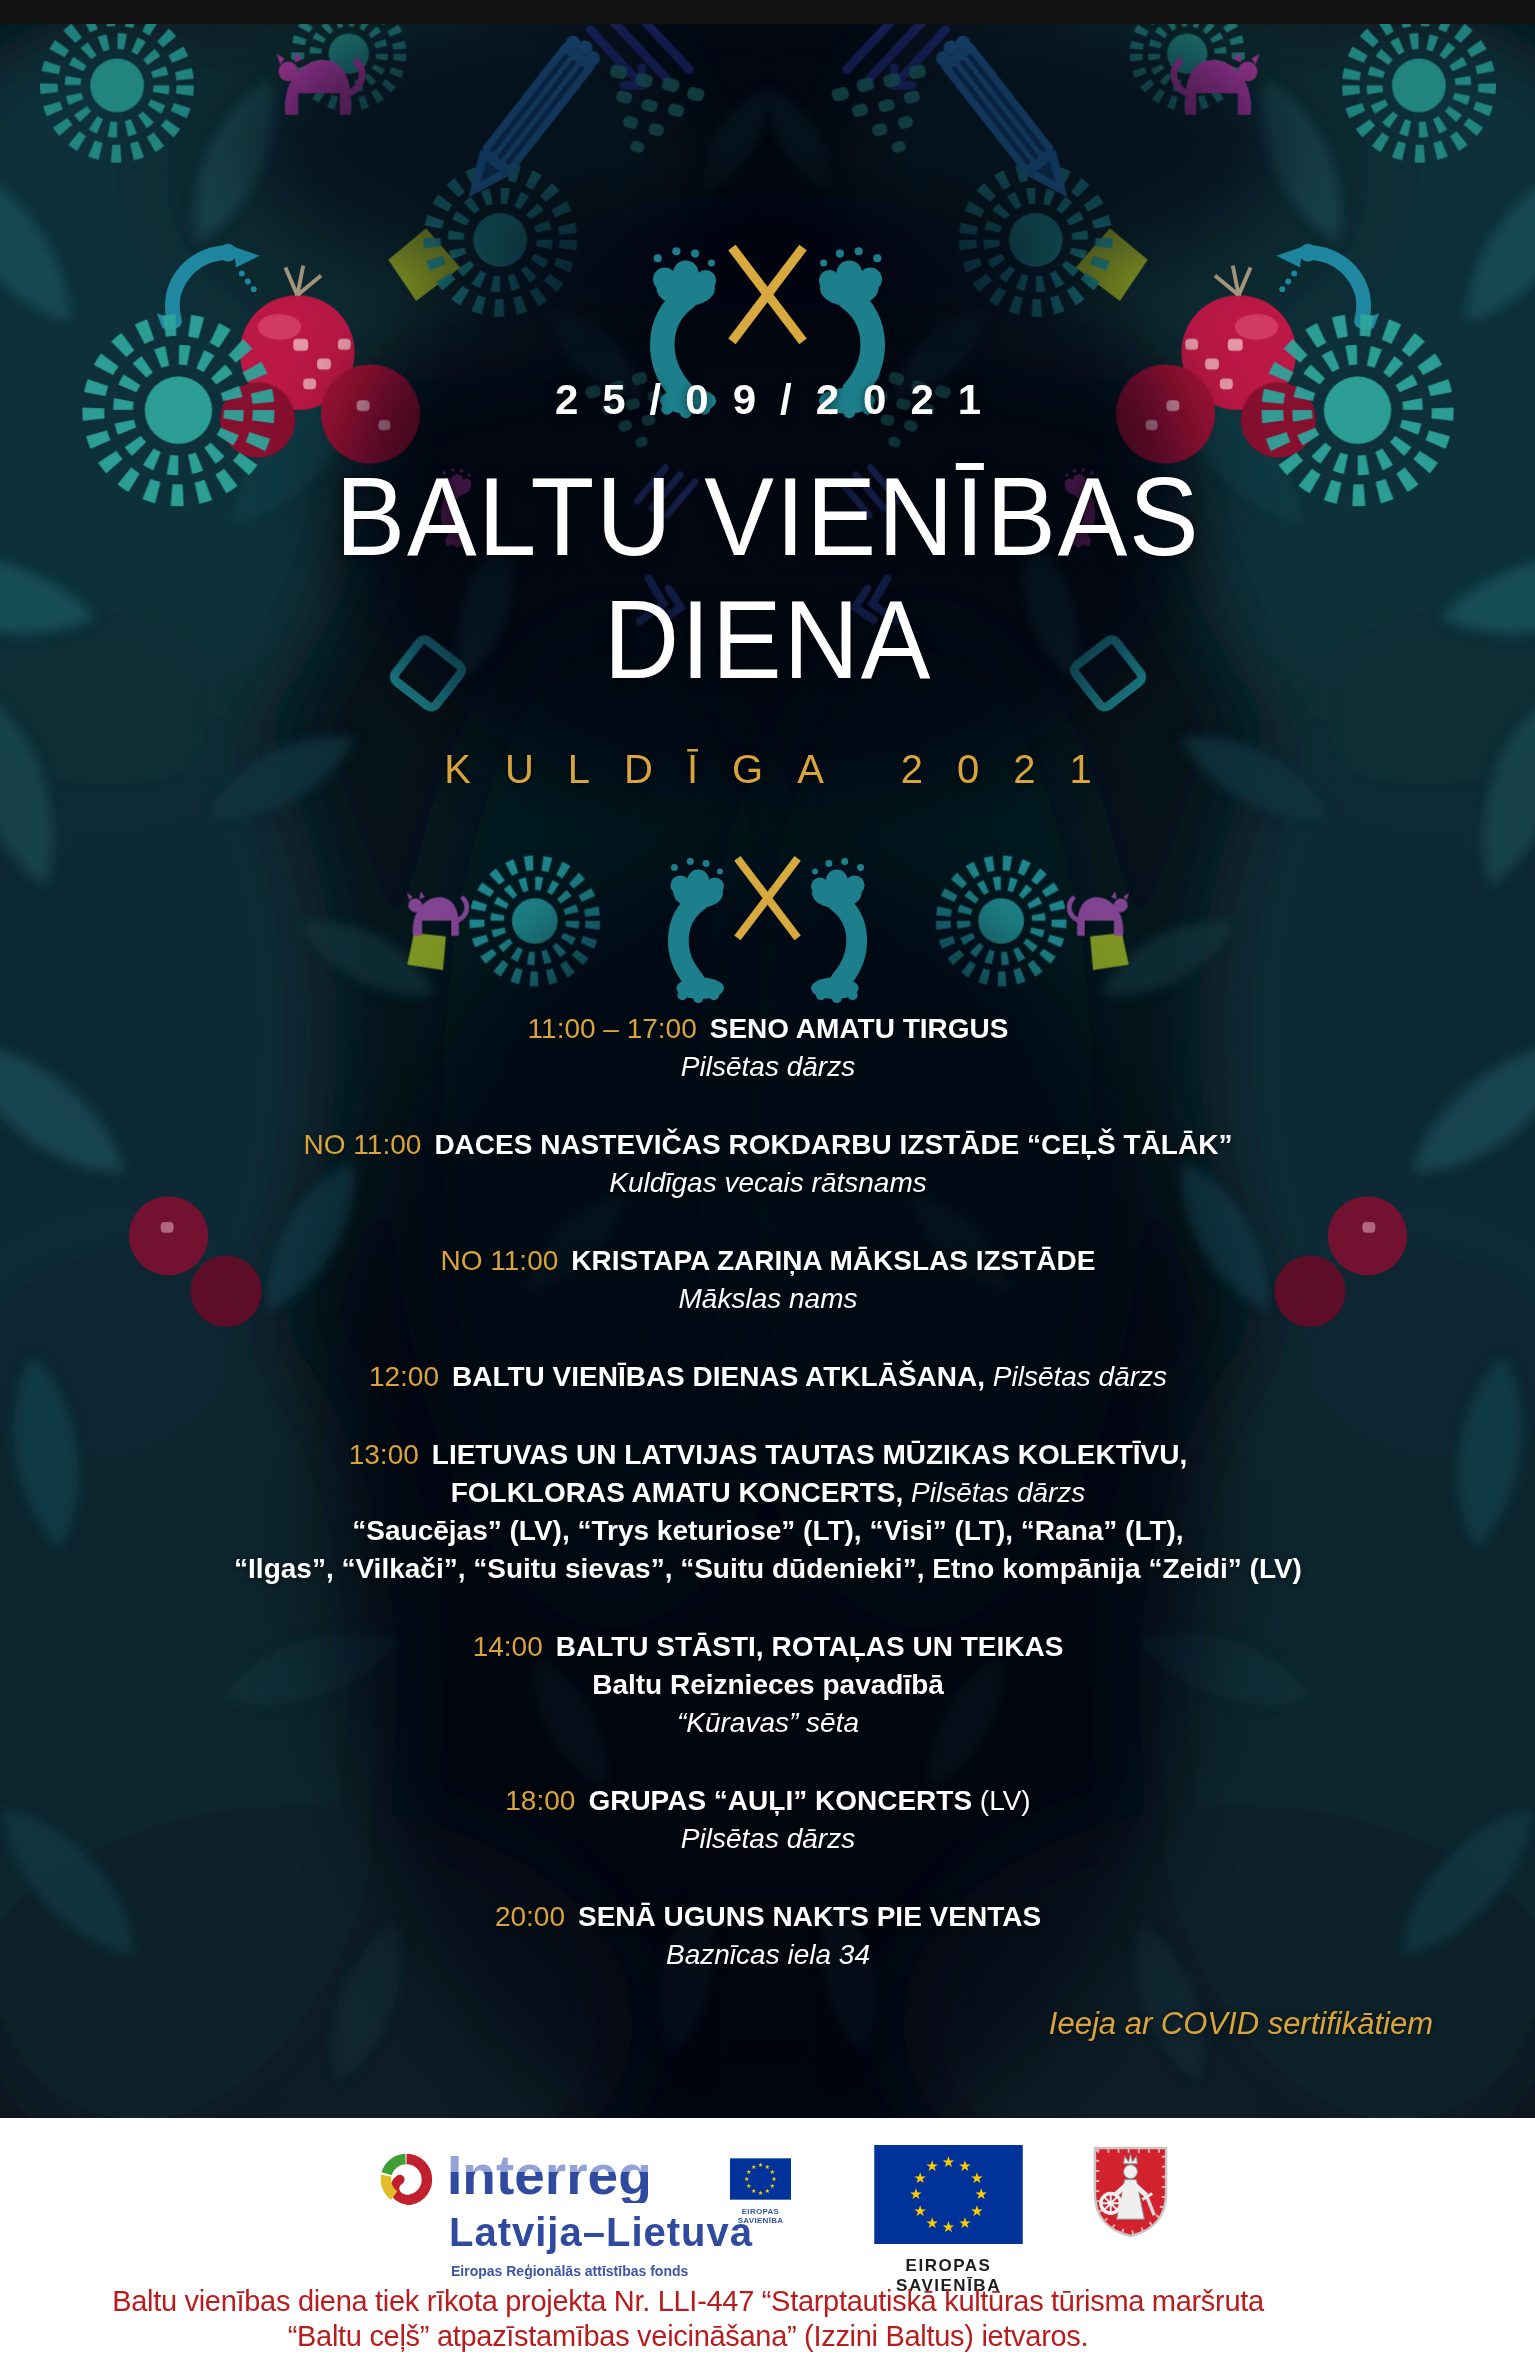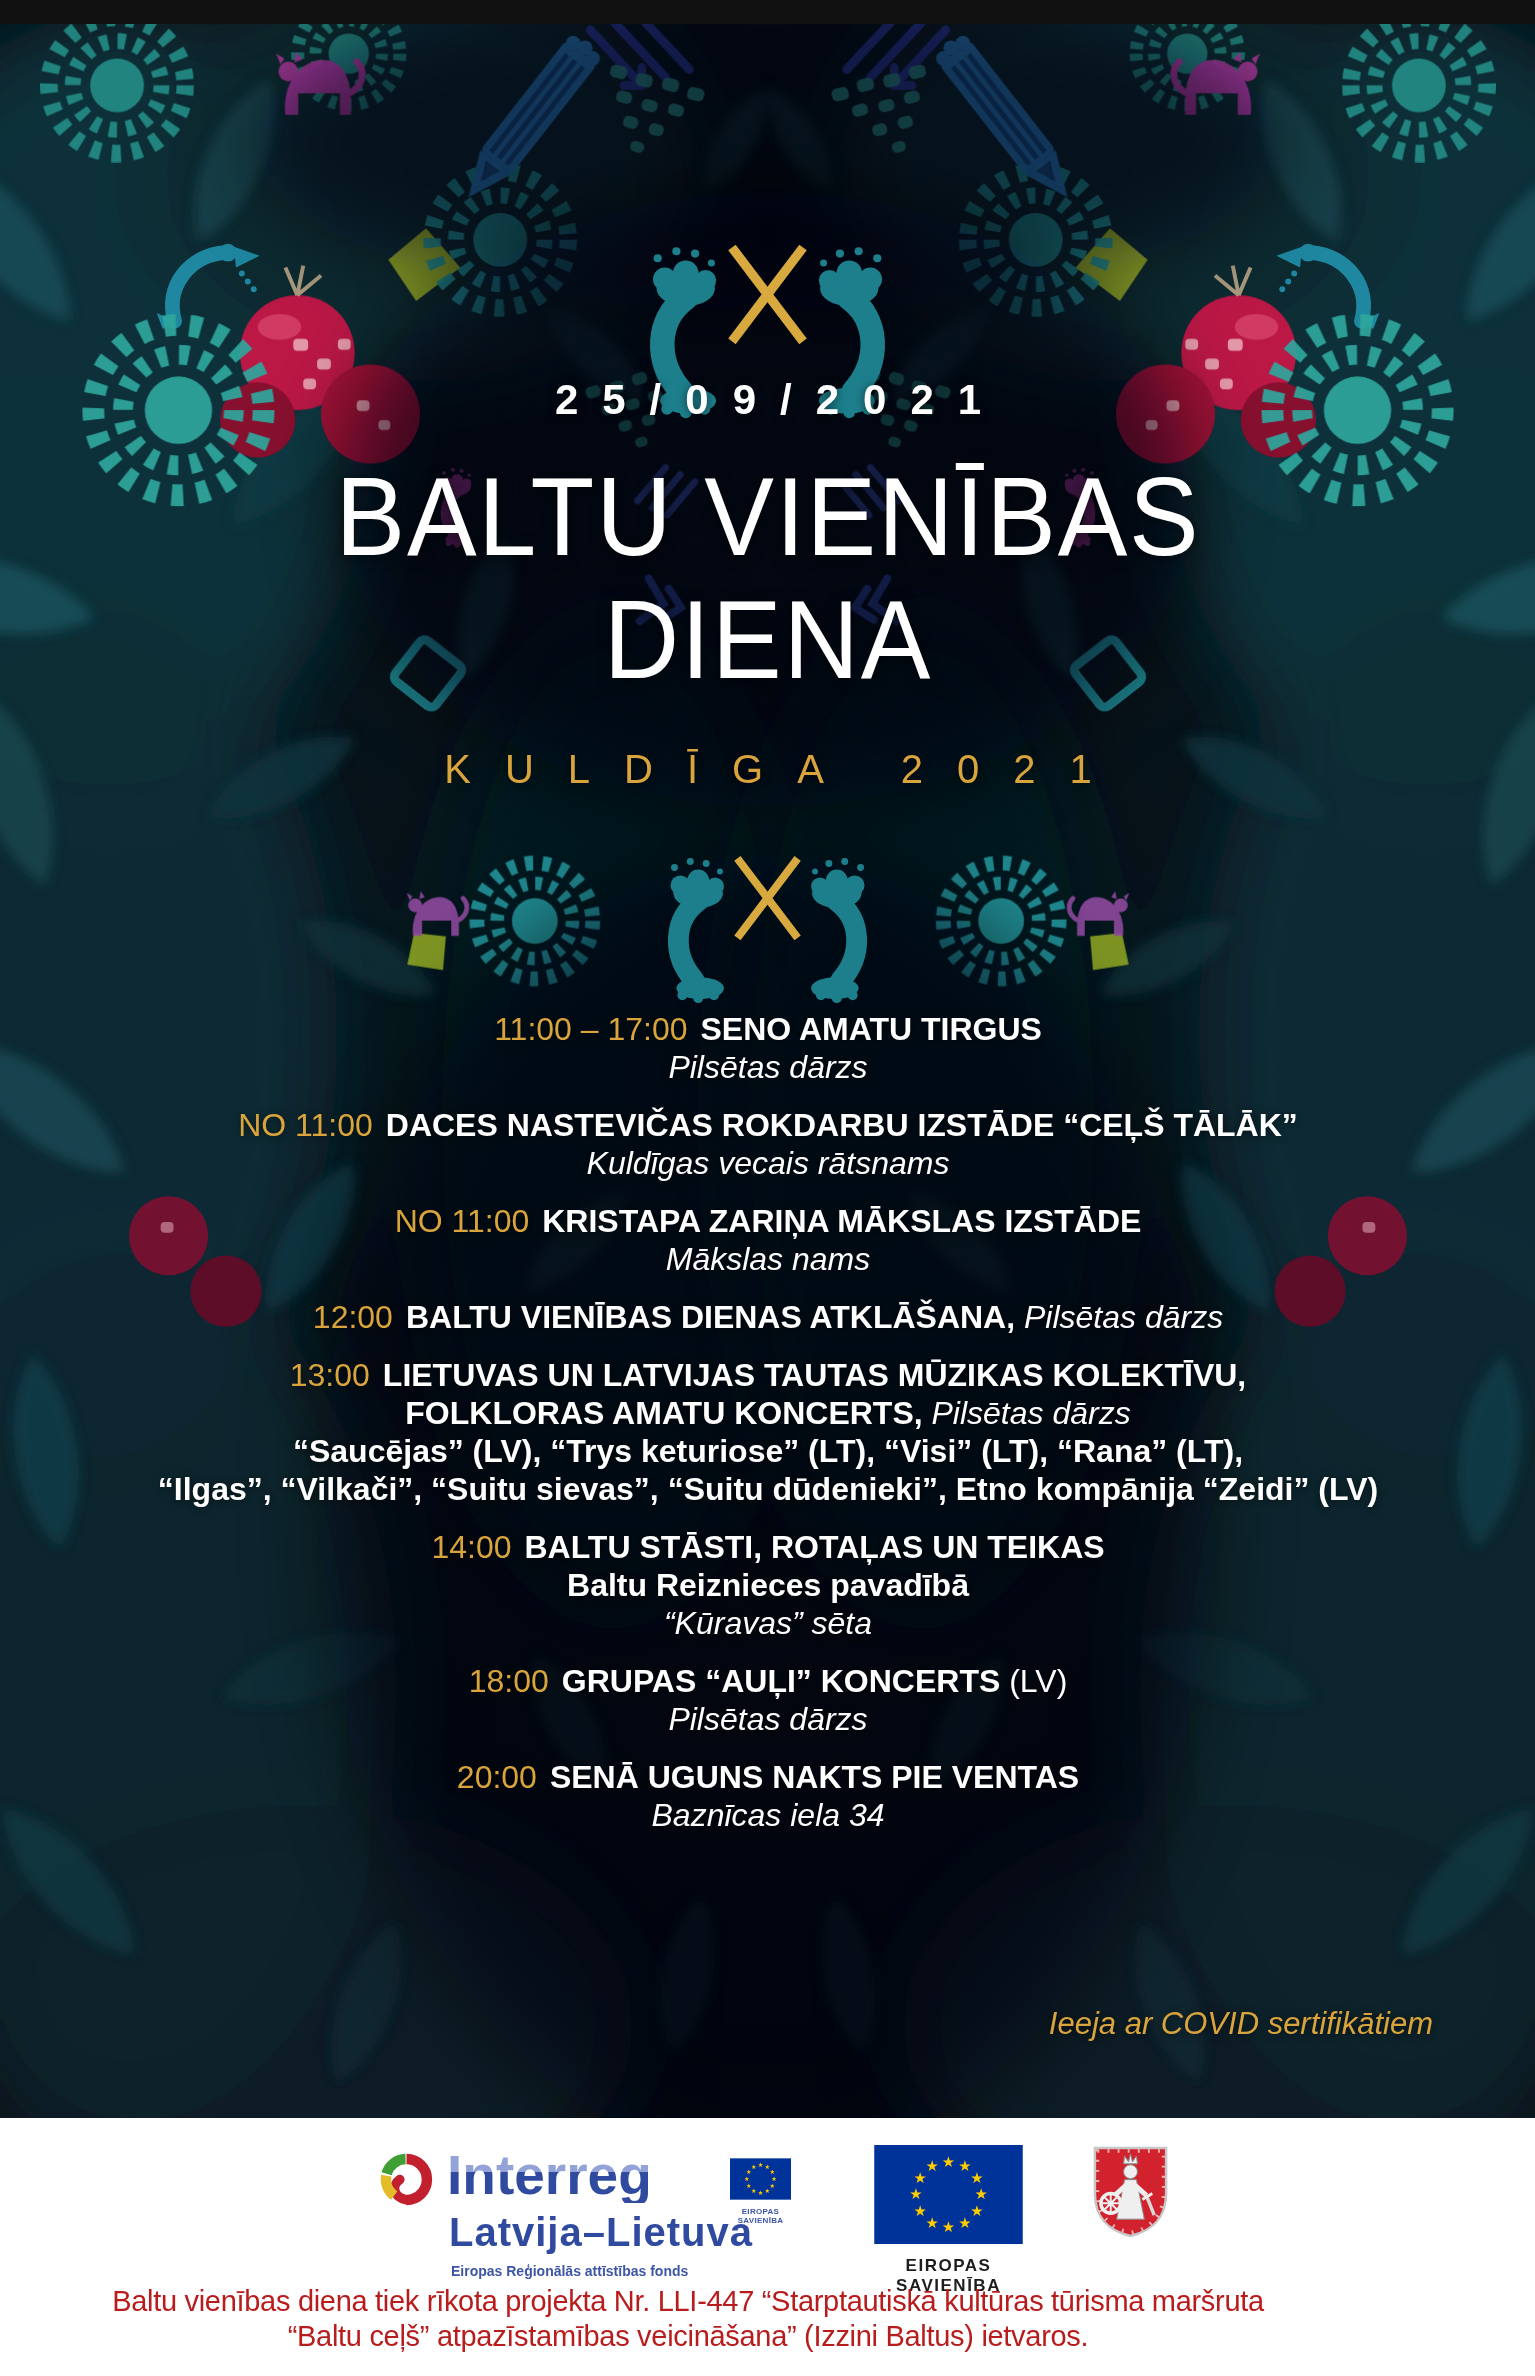--- a/index.html
+++ b/index.html
@@ -10,22 +10,22 @@
     margin-top:24px;
   }
   .deco{position:absolute;left:0;top:0;width:1536px;height:2376px;}
   .txt{position:absolute;left:0;width:1536px;text-align:center;color:#fff;}
   .date{top:352px;font-size:42px;font-weight:600;letter-spacing:24px;text-indent:24px;
         text-shadow:0 1px 10px rgba(0,0,0,.6);}
   .title{top:432px;font-size:111px;line-height:123px;font-weight:400;letter-spacing:2px;
          transform:scaleX(.94);text-shadow:0 2px 14px rgba(0,0,0,.55);}
   .subtitle{top:723px;font-size:40px;font-weight:400;color:#d9a43c;letter-spacing:34px;text-indent:34px;
             text-shadow:0 1px 8px rgba(0,0,0,.6);}
-  .schedule{position:absolute;left:0;top:986px;width:1536px;display:flex;flex-direction:column;gap:20px;
-            text-align:center;color:#fff;font-size:32px;line-height:38px;
+  .schedule{position:absolute;left:0;top:986px;width:1536px;display:flex;flex-direction:column;gap:40px;
+            text-align:center;color:#fff;font-size:28px;line-height:38px;
             text-shadow:0 1px 8px rgba(0,0,0,.6);}
   .seg-time{color:#d9a43c;font-weight:400;margin-right:13px;}
   .seg-b{font-weight:700;}
   .seg-m{font-weight:600;}
   .seg-r{font-weight:400;}
   .seg-i{font-style:italic;font-weight:400;}
   .covid{position:absolute;top:1982px;right:103px;color:#d9a43c;font-size:31px;
          text-shadow:0 1px 8px rgba(0,0,0,.6);font-style:italic;}
   .footer{position:absolute;left:0;top:2094px;width:1536px;height:282px;background:#ffffff;color:#111;}
   .footer .abs{position:absolute;}

